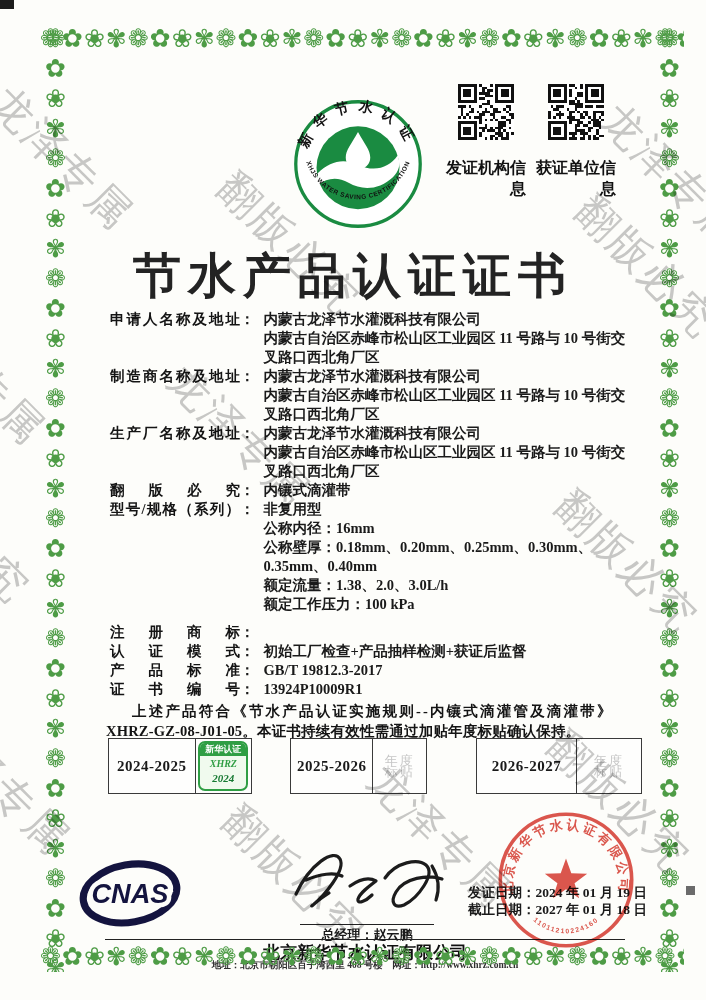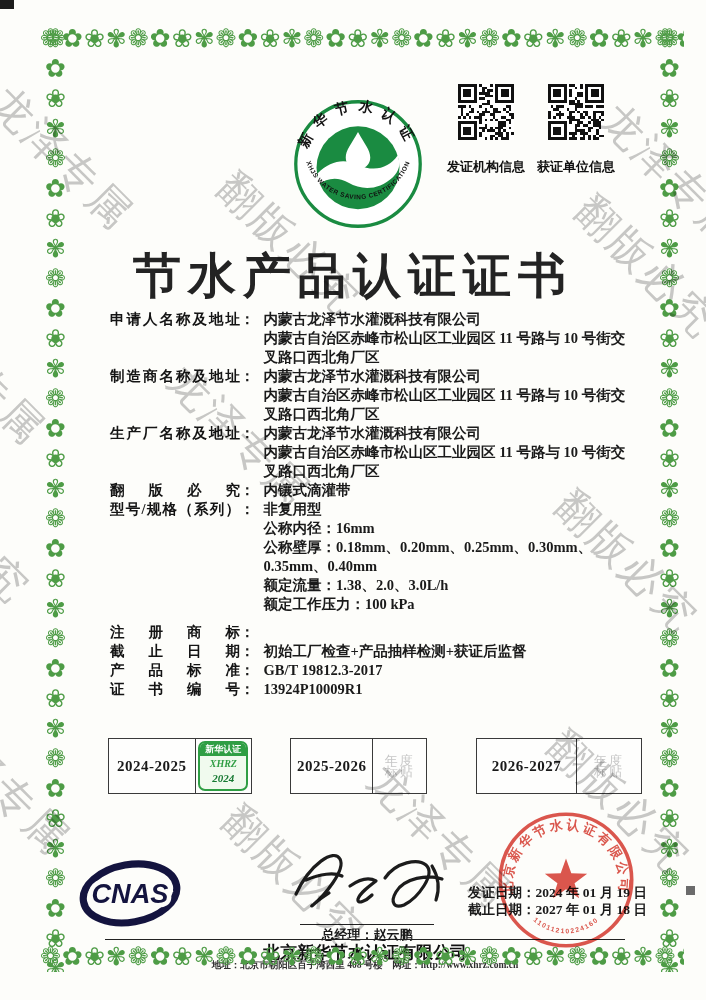--- a/index.html
+++ b/index.html
@@ -11,21 +11,21 @@
   .b-top   {left:40px;top:24px;width:644px;height:30px;font-size:25px;line-height:30px;letter-spacing:1px;}
   .b-bottom{left:40px;top:942px;width:644px;height:30px;font-size:25px;line-height:30px;letter-spacing:1px;}
   .b-left  {left:40px;top:24px;width:30px;height:948px;writing-mode:vertical-rl;font-size:25px;letter-spacing:1px;line-height:30px;}
   .b-right {left:654px;top:24px;width:30px;height:948px;writing-mode:vertical-rl;font-size:25px;letter-spacing:1px;line-height:30px;}
   
   #wm-layer{position:absolute;inset:0;z-index:8;pointer-events:none;mix-blend-mode:multiply;}
   .wm{position:absolute;font-size:42px;letter-spacing:3px;color:rgba(120,120,120,0.40);
       transform:rotate(45deg);transform-origin:0 0;white-space:nowrap;font-weight:500;}
   
   .qr-box{position:absolute;top:84px;width:56px;height:56px;}
-  .qr-label{position:absolute;top:158px;width:80px;text-align:center;font-size:13px;font-weight:700;color:#111;}
+  .qr-label{position:absolute;top:158px;width:80px;text-align:right;font-size:16px;font-weight:700;color:#111;}
   .emblem{position:absolute;left:292px;top:98px;width:132px;height:132px;}
   .title{position:absolute;left:0;top:244px;width:706px;text-align:center;
          font-family:"Liberation Sans","DejaVu Sans",sans-serif;
          font-size:48px;font-weight:900;letter-spacing:7px;color:#232323;}
   
   #fields{position:absolute;left:110px;top:310px;width:548px;font-size:14.5px;line-height:19px;}
   .field-row{display:flex;align-items:flex-start;}
   .field-row:nth-child(6){margin-top:9px;}
   .field-label{display:inline-block;width:130px;font-weight:700;text-align:justify;text-align-last:justify;color:#141414;}
   .field-colon{font-weight:700;margin-right:9px;}
@@ -403,21 +403,21 @@
         </div>
       </div>
       <div class="field-row">
         <span class="field-label">注册商标</span>
         <span class="field-colon">：</span>
         <div class="field-values">
           <div></div>
         </div>
       </div>
       <div class="field-row">
-        <span class="field-label">截止日期</span>
+        <span class="field-label">认证模式</span>
         <span class="field-colon">：</span>
         <div class="field-values">
           <div>初始工厂检查+产品抽样检测+获证后监督</div>
         </div>
       </div>
       <div class="field-row">
         <span class="field-label">产品标准</span>
         <span class="field-colon">：</span>
         <div class="field-values">
           <div>GB/T 19812.3-2017</div>
@@ -425,20 +425,24 @@
       </div>
       <div class="field-row">
         <span class="field-label">证书编号</span>
         <span class="field-colon">：</span>
         <div class="field-values">
           <div>13924P10009R1</div>
         </div>
       </div>
     </div>
 
+  <div class="statement">
+    <div class="l1">上述产品符合《节水产品认证实施规则--内镶式滴灌管及滴灌带》</div>
+    <div class="l2">XHRZ-GZ-08-J01-05。本证书持续有效性需通过加贴年度标贴确认保持。</div>
+  </div>
 
   <div id="year-row">
       <div class="year-box">
         <div class="year-period">2024-2025</div>
         <div class="year-right">
           <div class="sticker">
             <div class="s1">新华认证</div>
             <div class="s2">XHRZ</div>
             <div class="s3">2024</div>
           </div>

